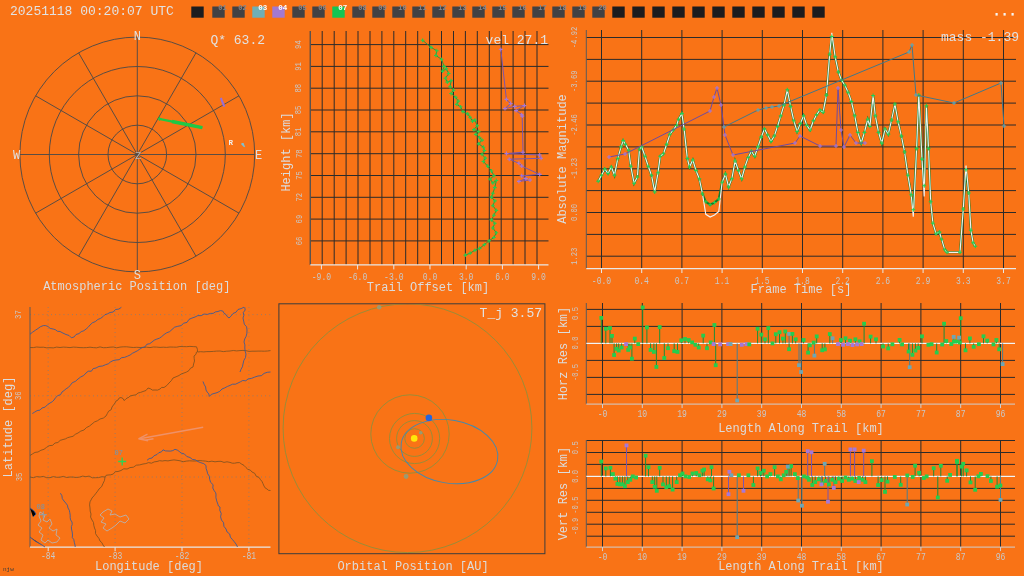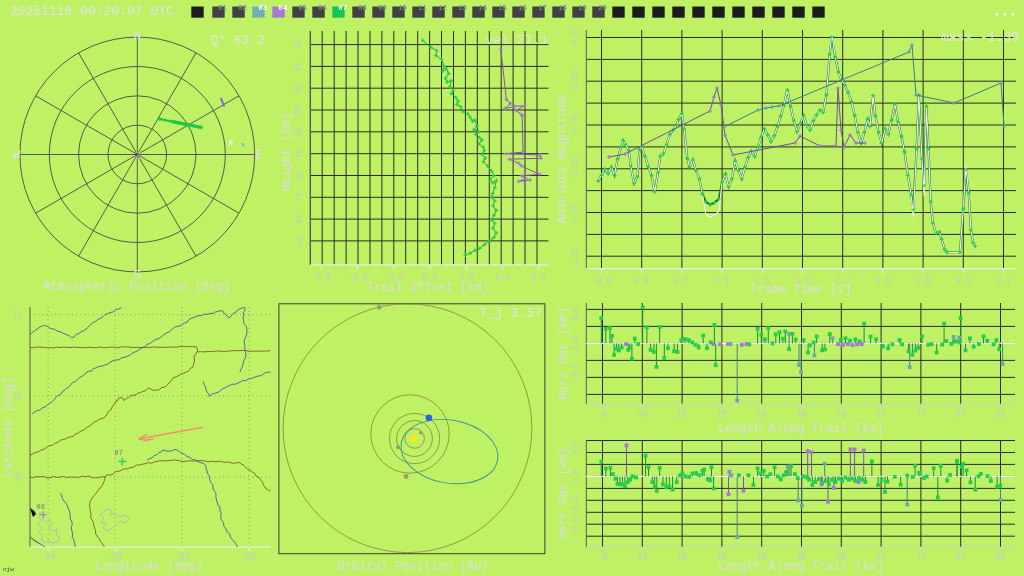--- a/index.html
+++ b/index.html
@@ -1,15 +1,15 @@
 <!DOCTYPE html>
 <html><head><meta charset="utf-8">
 <style>
 html,body{margin:0;padding:0;background:#000;}
-#root{position:relative;width:1024px;height:576px;background:#bef264;overflow:hidden;}
+#root{position:relative;width:1024px;height:576px;background:#f97316;overflow:hidden;}
 text{font-family:"Liberation Mono",monospace;-webkit-font-smoothing:antialiased;}
 </style></head><body>
 <div id="root">
 <svg width="1024" height="576" viewBox="0 0 1024 576">
 <text x="10.0" y="15.2" font-size="13" fill="#e2e2e2" text-anchor="start" font-weight="normal" font-family="Liberation Mono, monospace">20251118 00:20:07 UTC</text>
 <rect x="191.3" y="6.5" width="12.4" height="11.2" fill="#1d1d1f"></rect>
 <rect x="212.3" y="6.5" width="12.4" height="11.2" fill="#414144"></rect>
 <text x="218.3" y="9.5" font-size="7" fill="#85858a" text-anchor="start" font-weight="bold" font-family="Liberation Mono, monospace">01</text>
 <rect x="232.3" y="6.5" width="12.4" height="11.2" fill="#414144"></rect>
 <text x="238.3" y="9.5" font-size="7" fill="#85858a" text-anchor="start" font-weight="bold" font-family="Liberation Mono, monospace">02</text>

